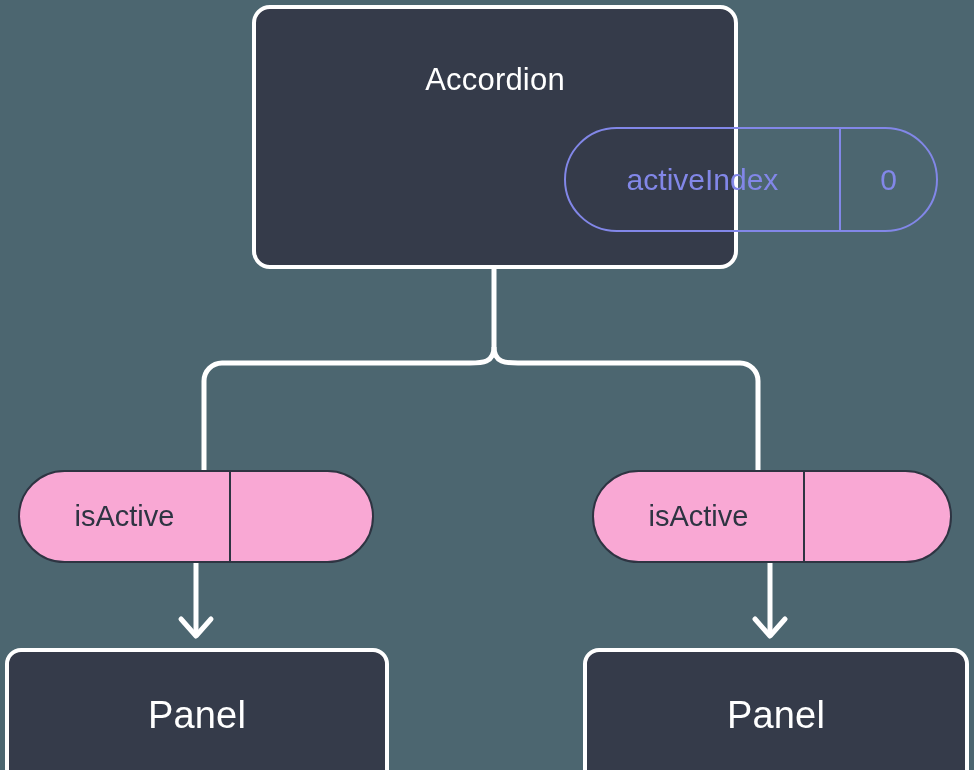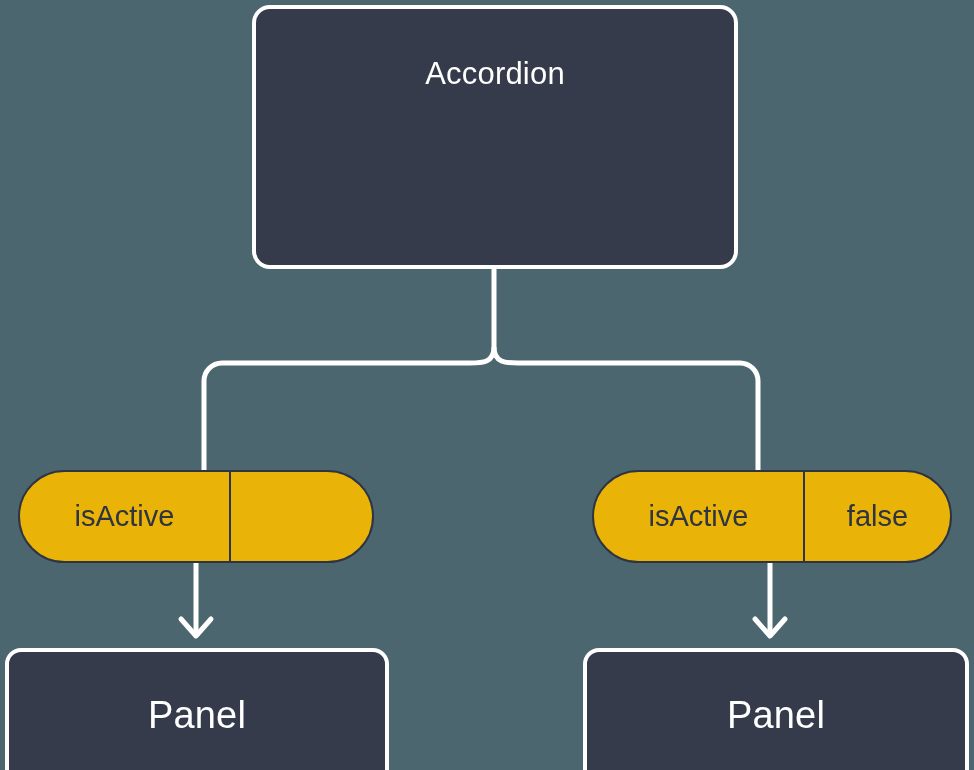--- a/index.html
+++ b/index.html
@@ -56,21 +56,21 @@
     position: absolute;
     left: 0;
     width: 100%;
     text-align: center;
     color: #ffffff;
     font-size: 31px;
     font-weight: 500;
     letter-spacing: 0.2px;
     white-space: nowrap;
   }
-  #accordion-title { top: 47px; text-align: center; }
+  #accordion-title { top: 53px; text-align: center; }
   .panel-title { top: 42px; font-size: 38px; }
 
   
   .pill {
     position: absolute;
     display: flex;
     align-items: stretch;
     box-sizing: border-box;
     border-radius: 999px;
     overflow: hidden;
@@ -100,21 +100,21 @@
     border-right: 2px solid #8287e8;
   }
   #state-pill .pill-val {
     flex: 1;
     color: #8287e8;
     font-size: 30px;
   }
 
   
   .pill-filled {
-    background: #eab308;
+    background: #f9a8d4;
     border: 2px solid #2e3442;
     height: 93px;
   }
   .pill-filled .pill-key,
   .pill-filled .pill-val {
     color: #2e3442;
     font-size: 29px;
   }
   .pill-filled .pill-key {
     border-right: 2px solid #2e3442;
@@ -163,29 +163,32 @@
 
     <g>
       <path d="M 770 563 L 770 636" fill="none" stroke="#ffffff" stroke-width="5" stroke-linecap="butt"></path>
       <path d="M 755 619 L 770 636 L 785 619" fill="none" stroke="#ffffff" stroke-width="5" stroke-linecap="round" stroke-linejoin="round"></path>
     </g>
   </svg>
 
   <div class="node-box" id="accordion-box">
     <div class="node-title" id="accordion-title">Accordion</div>
 
+    <div class="pill" id="state-pill">
+      <div class="pill-key">activeIndex</div>
+      <div class="pill-val">0</div>
+    </div>
   </div>
 
   <div class="pill pill-filled" id="prop-pill-left">
     <div class="pill-key">isActive</div>
   </div>
 
   <div class="pill pill-filled" id="prop-pill-right">
     <div class="pill-key">isActive</div>
-    <div class="pill-val">false</div>
   </div>
 
   <div class="node-box" id="panel-box-left">
     <div class="node-title panel-title">Panel</div>
   </div>
 
   <div class="node-box" id="panel-box-right">
     <div class="node-title panel-title">Panel</div>
   </div>
 

